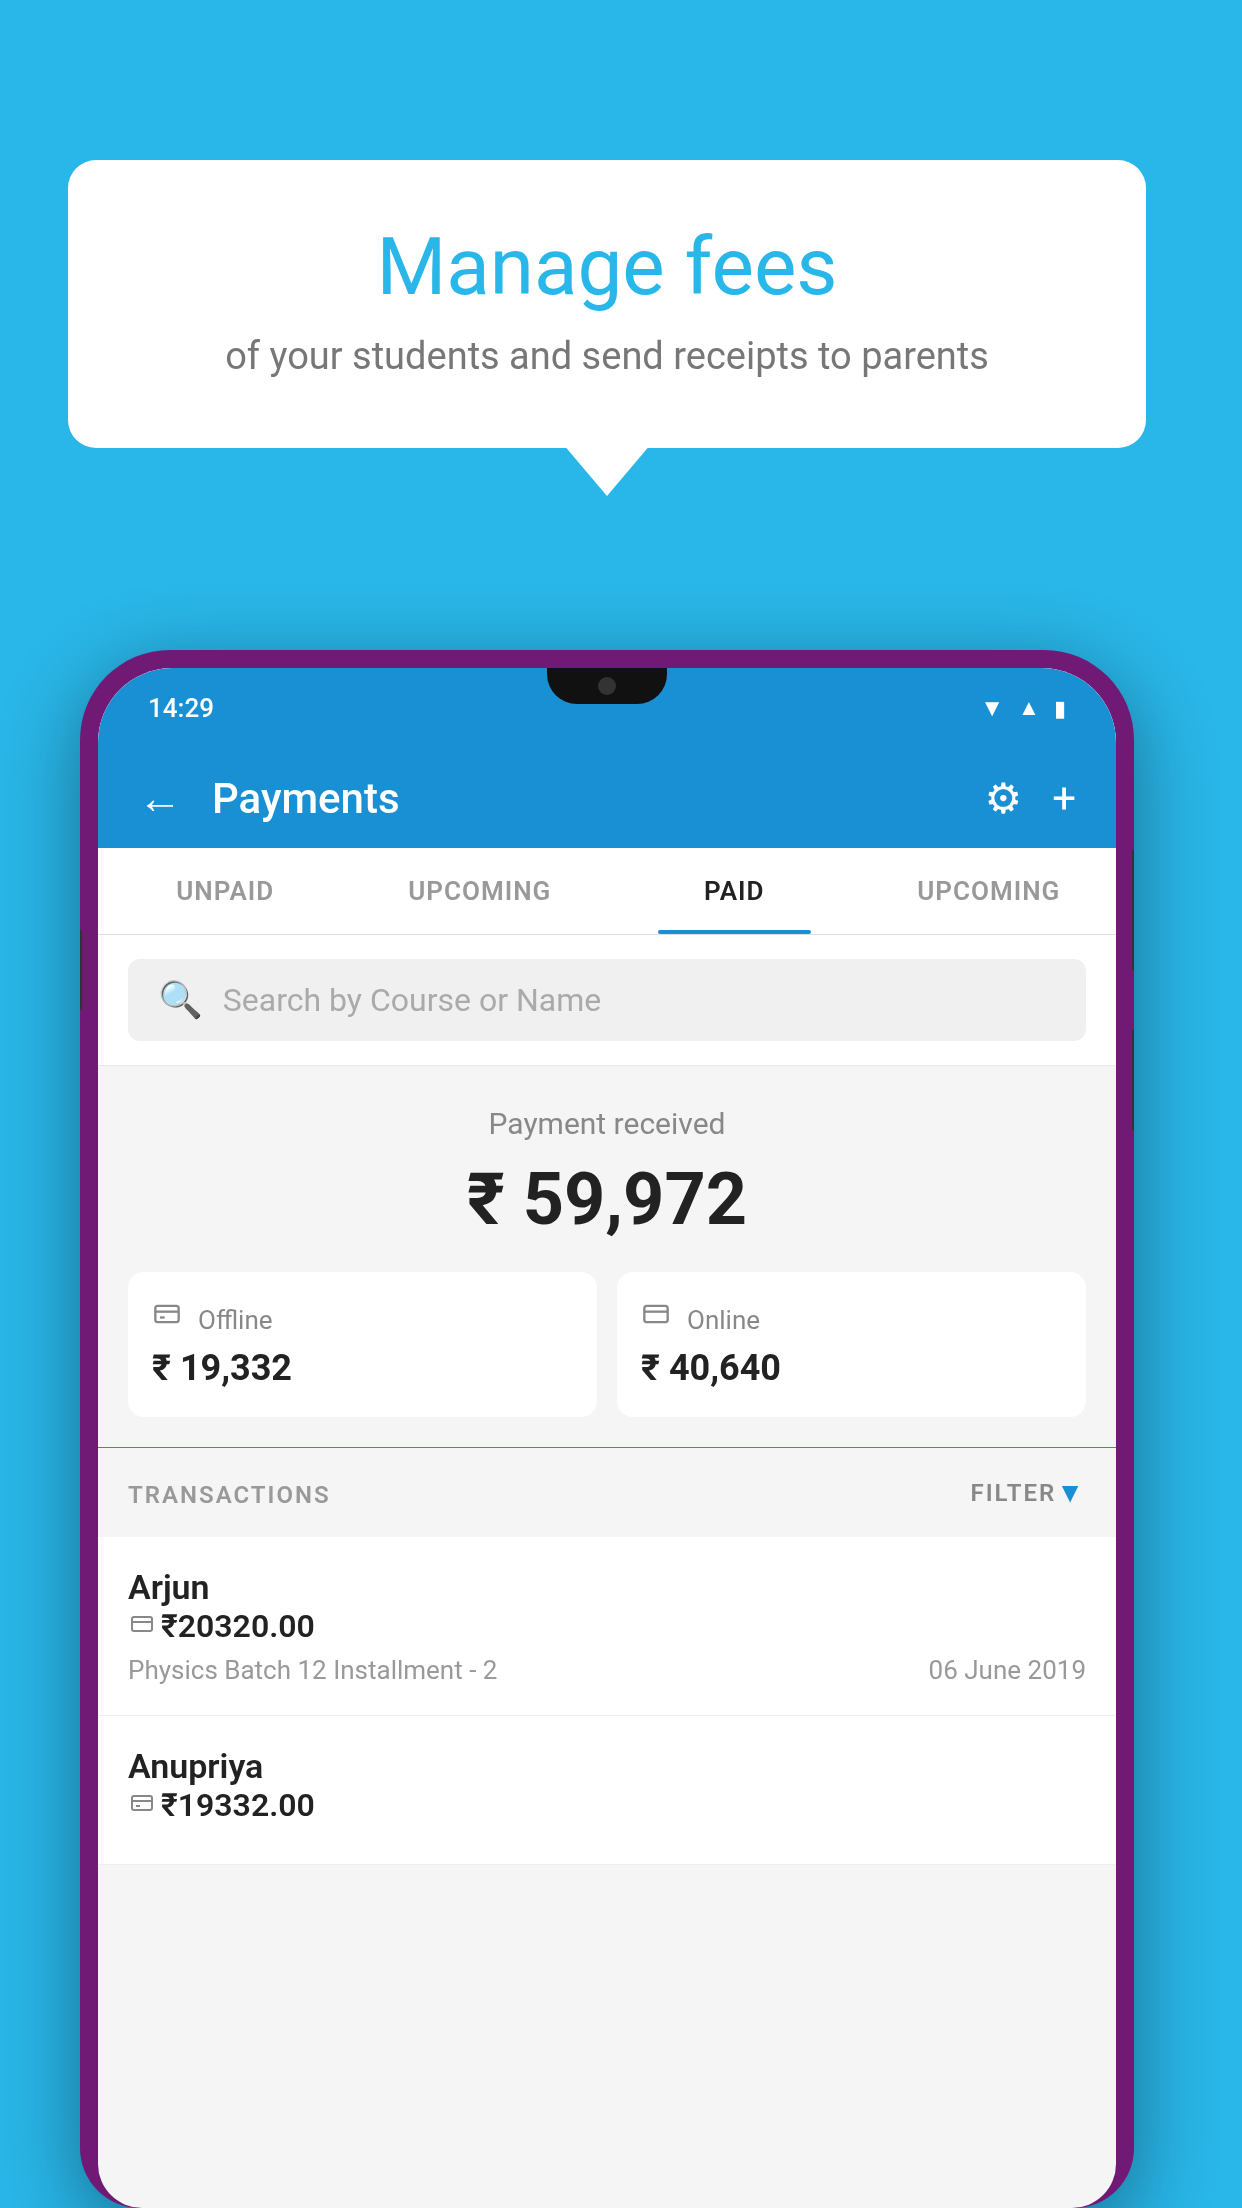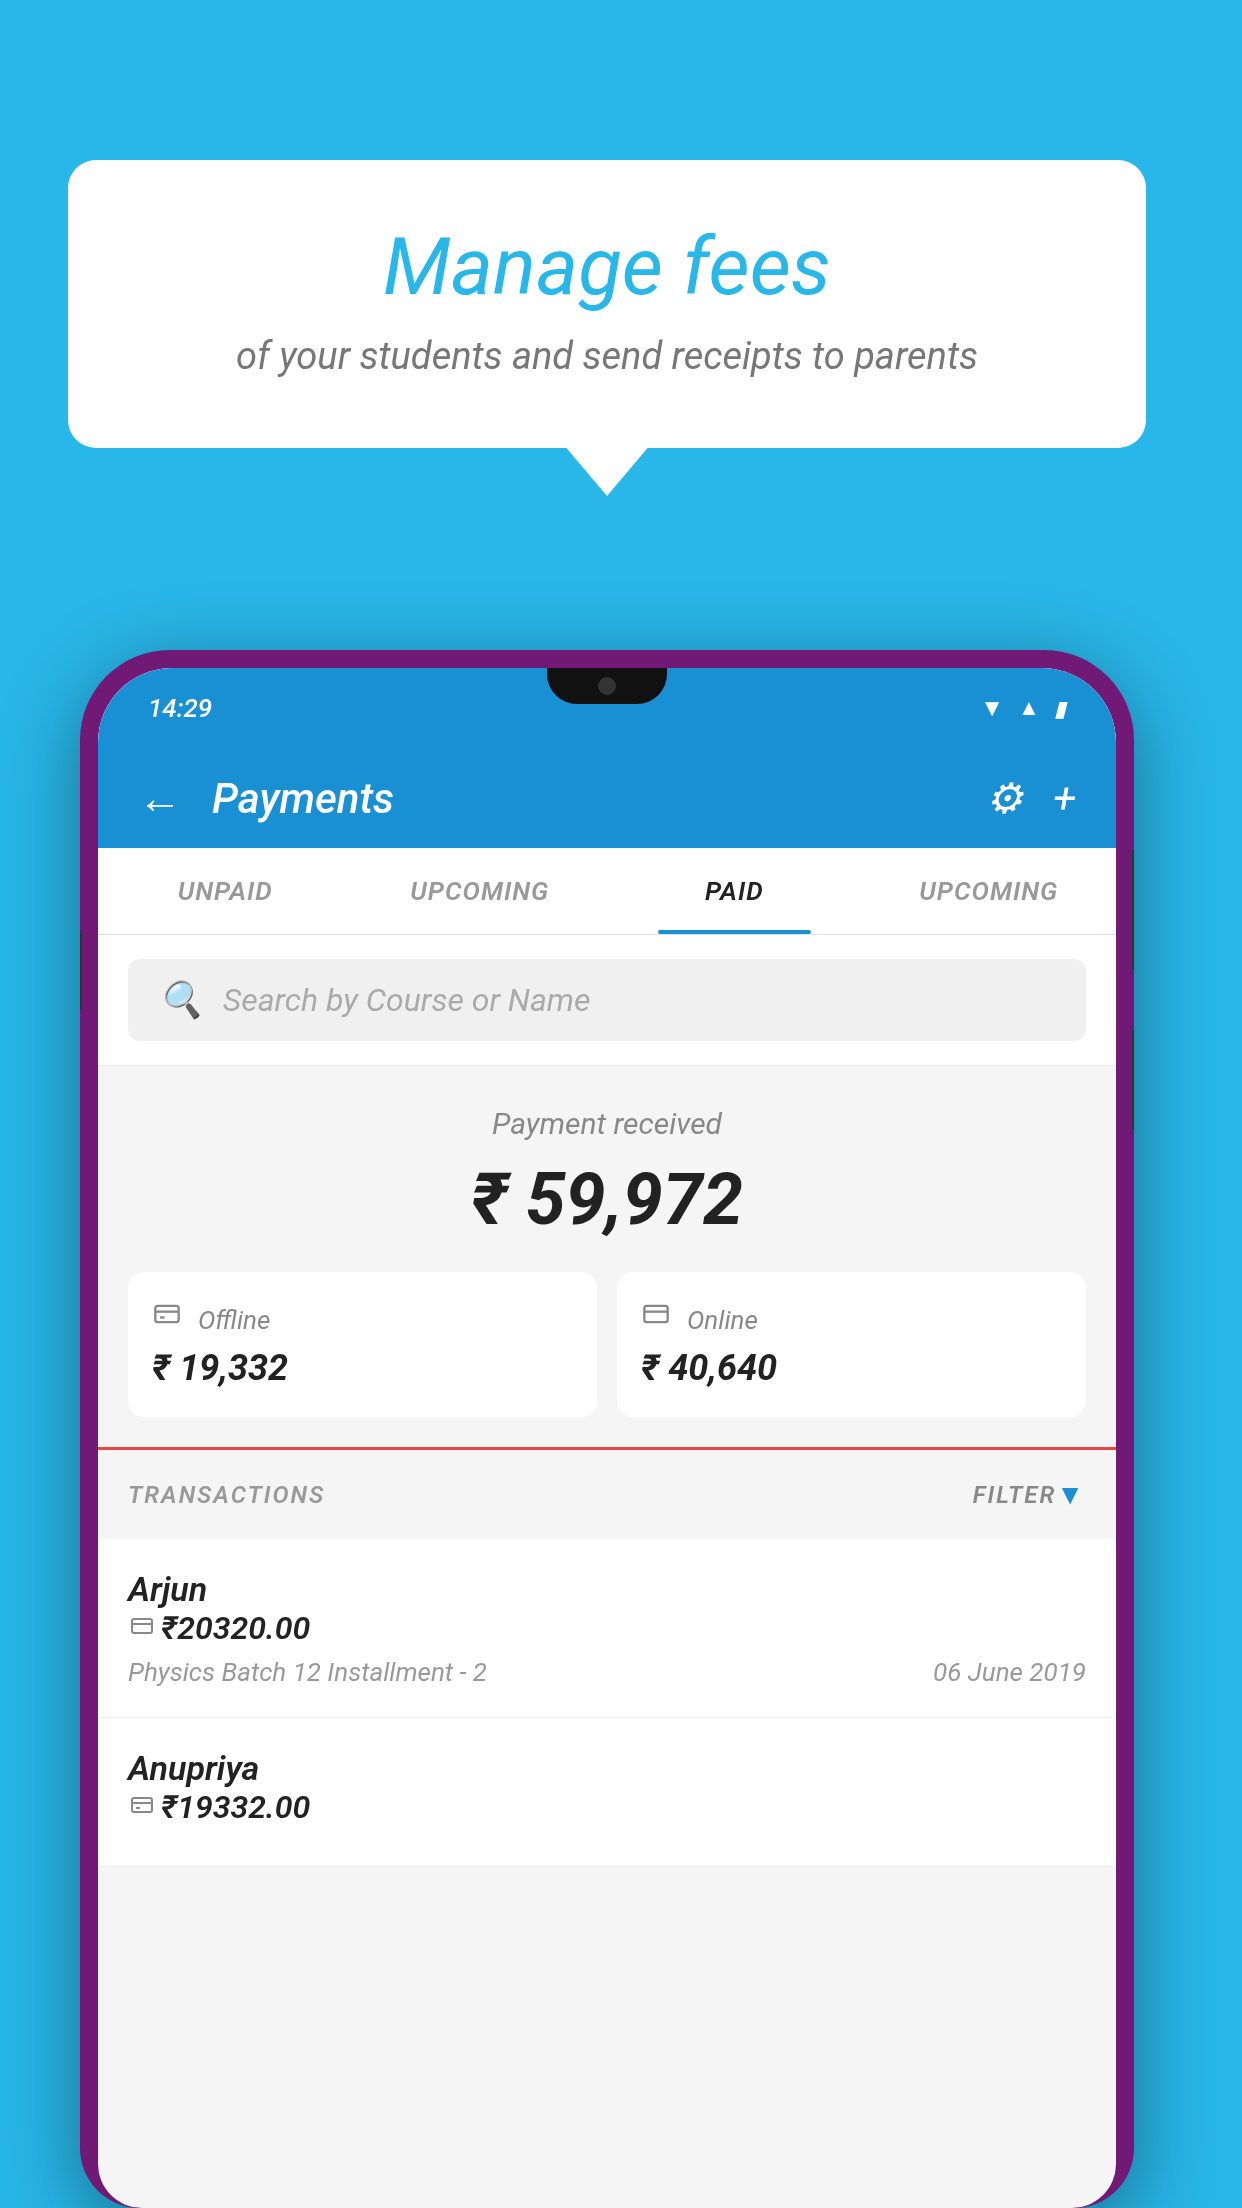--- a/index.html
+++ b/index.html
@@ -245,24 +245,24 @@
     .card-amount {
       font-size: 36px;
       font-weight: 700;
       color: #222;
     }
 
     
     .transactions-header {
       display: flex;
       justify-content: space-between;
-      align-items: center;
+      align-items: flex-end;
       padding: 28px 30px;
       background: #f5f5f5;
-      border-top: 3px solid #ef4444;
+      border-top: 1px solid #ef4444;
     }
     .transactions-label {
       font-size: 24px;
       font-weight: 600;
       color: #999;
       letter-spacing: 2px;
     }
     .filter-btn {
       display: flex;
       align-items: center;
@@ -348,21 +348,21 @@
       top: 380px;
       width: 12px;
       height: 100px;
       background: #333;
       border-radius: 0 4px 4px 0;
     }
   </style>
 </head>
 <body>
 
-<div style="width:1214px;height:2208px;background:#29b6e8;position:relative;font-style:italic;">
+<div style="width:1214px;height:2208px;background:#29b6e8;position:relative;">
 
   <div class="speech-bubble">
     <div class="speech-bubble-title">Manage fees</div>
     <div class="speech-bubble-sub">of your students and send receipts to parents</div>
   </div>
 
   <div class="phone-frame">
 
     <div class="side-btn-left"></div>
     <div class="side-btn-right-vol"></div>

